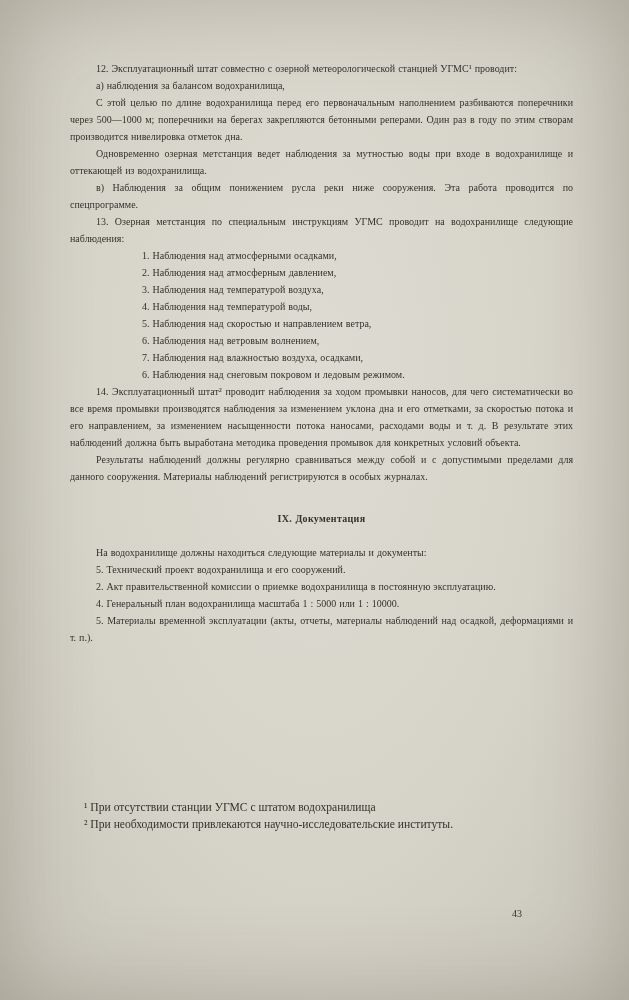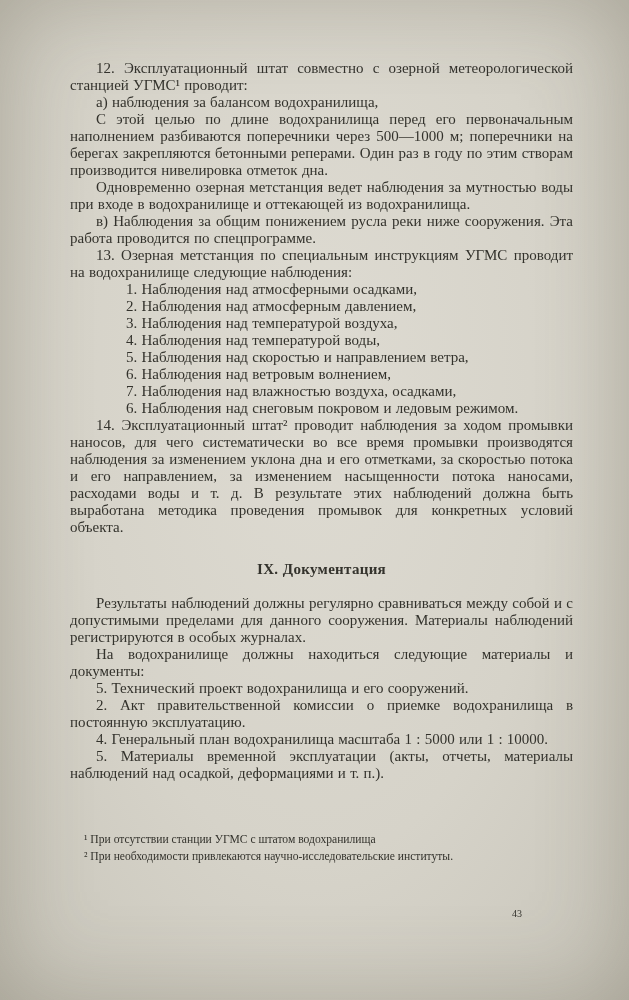--- a/index.html
+++ b/index.html
@@ -13,36 +13,36 @@
     position: relative;
     width: 629px; height: 1000px;
     background: radial-gradient(ellipse at 50% 38%, #dedbd2 0%, #d6d3c9 55%, #c7c4b9 100%);
     box-shadow: inset 0 0 90px rgba(95, 90, 72, 0.32);
     overflow: hidden;
   }
   .text-column {
     position: absolute;
     left: 70px; right: 56px; top: 60px;
     color: #33322c;
-    font-size: 15px;
+    font-size: 10px;
     line-height: 17px;
     text-align: justify;
     word-spacing: 0.5px;
   }
   .block { margin: 0; text-indent: 26px; }
   .block-para { text-align: justify; }
-  .block-list { margin-left: 56px; text-indent: 0; text-align: left; }
+  .block-list { margin-left: 72px; text-indent: 0; text-align: left; }
   .block-heading {
     text-indent: 0; text-align: center; font-weight: bold;
     margin: 25px 0 17px 0;
     letter-spacing: 0.3px;
   }
   .footnotes {
     position: absolute;
-    left: 70px; right: 56px; top: 831px;
+    left: 70px; right: 56px; top: 799px;
     color: #33322c;
     font-size: 11.6px;
     line-height: 17px;
   }
   .footnote { margin: 0; text-indent: 14px; text-align: left; }
   .page-number {
     position: absolute;
     top: 908px; left: 512px;
     color: #33322c;
     font-size: 10px;
@@ -61,22 +61,22 @@
       <p class="block block-para">13. Озерная метстанция по специальным инструкциям УГМС проводит на водохранилище следующие наблюдения:</p>
       <p class="block block-list">1. Наблюдения над атмосферными осадками,</p>
       <p class="block block-list">2. Наблюдения над атмосферным давлением,</p>
       <p class="block block-list">3. Наблюдения над температурой воздуха,</p>
       <p class="block block-list">4. Наблюдения над температурой воды,</p>
       <p class="block block-list">5. Наблюдения над скоростью и направлением ветра,</p>
       <p class="block block-list">6. Наблюдения над ветровым волнением,</p>
       <p class="block block-list">7. Наблюдения над влажностью воздуха, осадками,</p>
       <p class="block block-list">6. Наблюдения над снеговым покровом и ледовым режимом.</p>
       <p class="block block-para">14. Эксплуатационный штат² проводит наблюдения за ходом промывки наносов, для чего систематически во все время промывки производятся наблюдения за изменением уклона дна и его отметками, за скоростью потока и его направлением, за изменением насыщенности потока наносами, расходами воды и т. д. В результате этих наблюдений должна быть выработана методика проведения промывок для конкретных условий объекта.</p>
+      <p class="block block-para">Результаты наблюдений должны регулярно сравниваться между собой и с допустимыми пределами для данного сооружения. Материалы наблюдений регистрируются в особых журналах.</p>
       <p class="block block-heading">IX. Документация</p>
-      <p class="block block-para">Результаты наблюдений должны регулярно сравниваться между собой и с допустимыми пределами для данного сооружения. Материалы наблюдений регистрируются в особых журналах.</p>
       <p class="block block-para">На водохранилище должны находиться следующие материалы и документы:</p>
       <p class="block block-para">5. Технический проект водохранилища и его сооружений.</p>
       <p class="block block-para">2. Акт правительственной комиссии о приемке водохранилища в постоянную эксплуатацию.</p>
       <p class="block block-para">4. Генеральный план водохранилища масштаба 1 : 5000 или 1 : 10000.</p>
       <p class="block block-para">5. Материалы временной эксплуатации (акты, отчеты, материалы наблюдений над осадкой, деформациями и т. п.).</p>
     </div>
   <div class="footnotes">
       <p class="footnote">¹ При отсутствии станции УГМС с штатом водохранилища</p>
       <p class="footnote">² При необходимости привлекаются научно-исследовательские институты.</p>
     </div>

